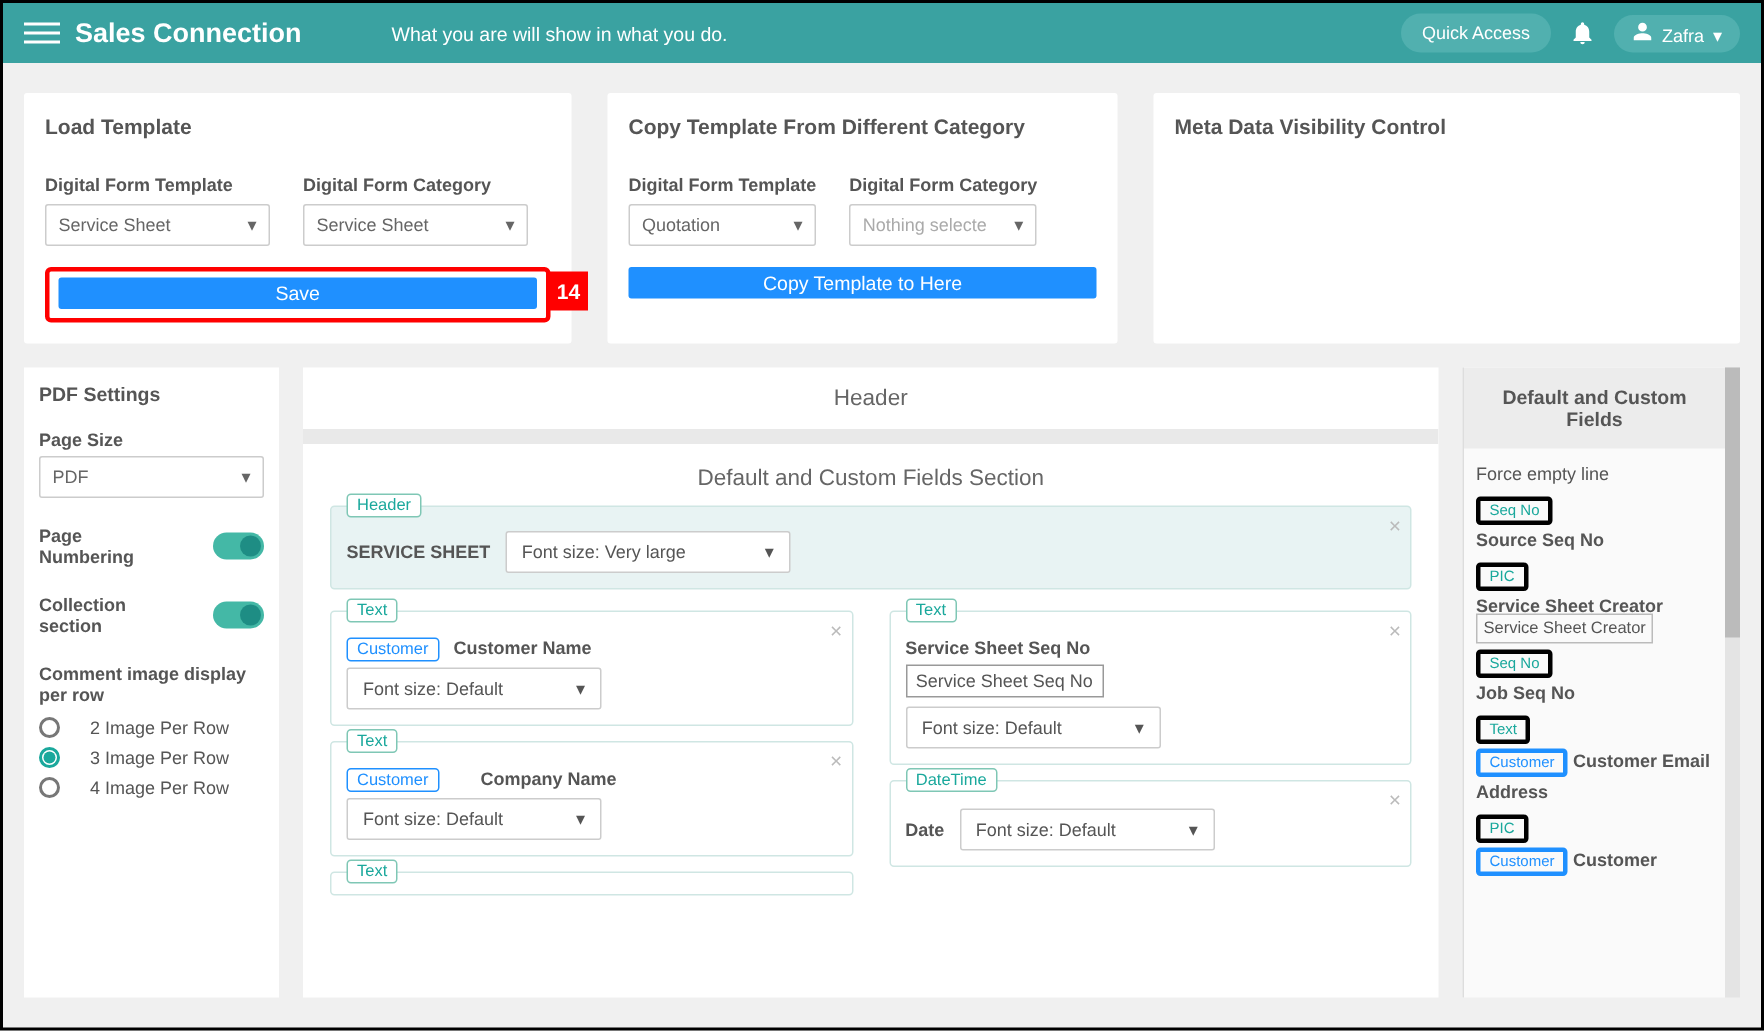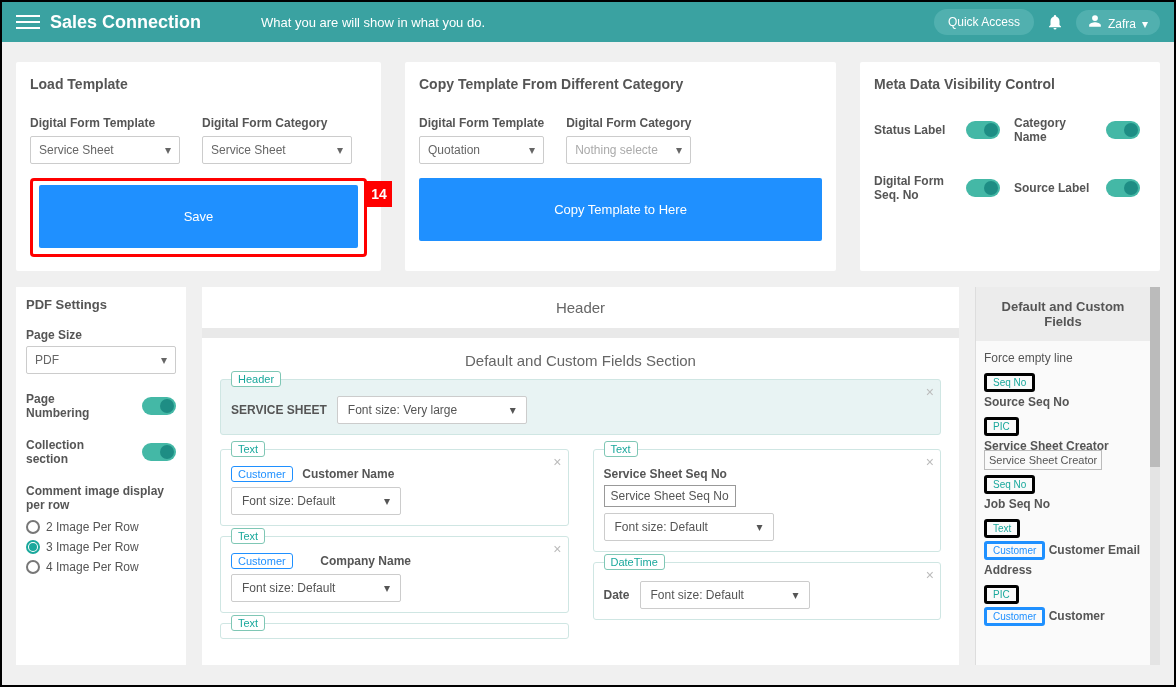--- a/index.html
+++ b/index.html
@@ -14,34 +14,34 @@
   .user-chip{background:#51b0af;border-radius:16px;padding:4px 12px;font-size:12px;display:flex;align-items:flex-end;gap:6px;}
   .bell-icon svg,.user-icon svg{display:block;}
   .content{padding:20px 14px;display:flex;flex-direction:column;gap:16px;height:calc(100% - 40px);overflow:hidden;}
   .cards-row{display:flex;gap:24px;}
   .card{background:#fff;border-radius:2px;padding:14px;}
   .card h3{margin:0 0 24px 0;font-size:14px;color:#555;font-weight:600;}
   .field-label{font-size:12px;font-weight:600;color:#555;margin-bottom:6px;display:block;}
   .select{border:1px solid #ccc;border-radius:2px;padding:6px 8px;display:flex;align-items:center;justify-content:space-between;font-size:12px;color:#666;background:#fff;}
   .select.small{width:150px;}
   .select.tiny{width:125px;}
-  .btn-blue{background:#1f90ff;color:#fff;text-align:center;padding:24px 0;border-radius:2px;font-size:13px;font-weight:500;}
+  .btn-blue{background:#1f90ff;color:#fff;text-align:center;padding:3px 0;border-radius:2px;font-size:13px;font-weight:500;}
   .highlight{border:3px solid #ff0000;padding:4px 6px 6px 6px;border-radius:4px;position:relative;}
   .highlight .tag{position:absolute;right:-28px;top:0;background:#ff0000;color:#fff;font-weight:bold;font-size:14px;width:26px;height:26px;display:flex;align-items:center;justify-content:center;}
   .two-col{display:flex;gap:22px;}
   .meta-grid{display:grid;grid-template-columns:1fr 40px 1fr 40px;row-gap:30px;column-gap:8px;align-items:center;}
   .toggle{width:34px;height:18px;background:#44b8a6;border-radius:9px;position:relative;}
   .toggle::after{content:"";width:14px;height:14px;background:#1e8d84;border-radius:50%;position:absolute;top:2px;right:2px;}
   .lower{display:flex;gap:16px;flex:1;min-height:0;}
   .pdf-card{background:#fff;width:170px;padding:10px 10px;}
   .pdf-card h4{margin:0 0 16px 0;font-size:13px;color:#555;font-weight:600;}
   .pdf-card .row{margin-bottom:18px;}
   .pdf-card .row .lbl{font-size:12px;font-weight:600;color:#555;display:block;}
   .pdf-card .row.inline{display:flex;align-items:center;justify-content:space-between;}
-  .radio-row{display:flex;align-items:center;gap:6px;margin:6px 0;font-size:12px;color:#555;}
+  .radio-row{display:flex;align-items:center;gap:20px;margin:6px 0;font-size:12px;color:#555;}
   .radio{width:14px;height:14px;border:2px solid #777;border-radius:50%;position:relative;}
   .radio.checked{border-color:#1aa89c;}
   .radio.checked::after{content:"";width:8px;height:8px;background:#1aa89c;border-radius:50%;position:absolute;top:1px;left:1px;}
   .builder{flex:1;background:#fff;min-height:0;overflow:hidden;}
   .builder-head{padding:12px 0;text-align:center;color:#666;font-size:15px;}
   .builder-sep{height:10px;background:#e9e9e9;}
   .builder-body{padding:14px 18px;}
   .section-title{text-align:center;color:#666;font-size:15px;margin-bottom:10px;}
   .block{border:1px solid #cfe6e3;border-radius:3px;position:relative;padding:10px 10px 10px 10px;margin-bottom:14px;background:#f2fbfb;}
   .block .pill{position:absolute;top:-9px;left:10px;background:#fff;border:1px solid #7fc7b5;color:#1aa89c;font-size:11px;padding:1px 6px;border-radius:3px;}
@@ -113,21 +113,21 @@
               <span>▾</span>
           </div>
         </div>
       </div>
       <div class="highlight">
         <div class="btn-blue">Save</div>
         <span class="tag">14</span>
       </div>
     </div>
 
-    <div class="card" style="width:431px;">
+    <div class="card" style="width:340px;">
       <h3>Copy Template From Different Category</h3>
       <div class="two-col" style="margin-bottom:14px;">
         <div>
           <span class="field-label">Digital Form Template</span>
           <div class="select tiny">
             <span>Quotation</span>
               <span>▾</span>
           </div>
         </div>
         <div>
@@ -136,30 +136,20 @@
             <span style="color:#aaa;">Nothing selecte</span>
               <span>▾</span>
           </div>
         </div>
       </div>
       <div class="btn-blue">Copy Template to Here</div>
     </div>
 
     <div class="card" style="flex:1;">
       <h3>Meta Data Visibility Control</h3>
-      <div class="meta-grid">
-        <span class="field-label" style="margin:0">Status Label</span>
-        <div class="toggle"></div>
-        <span class="field-label" style="margin:0">Category Name</span>
-        <div class="toggle"></div>
-        <span class="field-label" style="margin:0">Digital Form Seq. No</span>
-        <div class="toggle"></div>
-        <span class="field-label" style="margin:0">Source Label</span>
-        <div class="toggle"></div>
-      </div>
     </div>
   </div>
 
   <div class="lower">
 
     <div class="pdf-card">
       <h4>PDF Settings</h4>
       <div class="row">
         <span class="lbl">Page Size</span>
         <div class="select" style="width:100%;margin-top:4px;">

